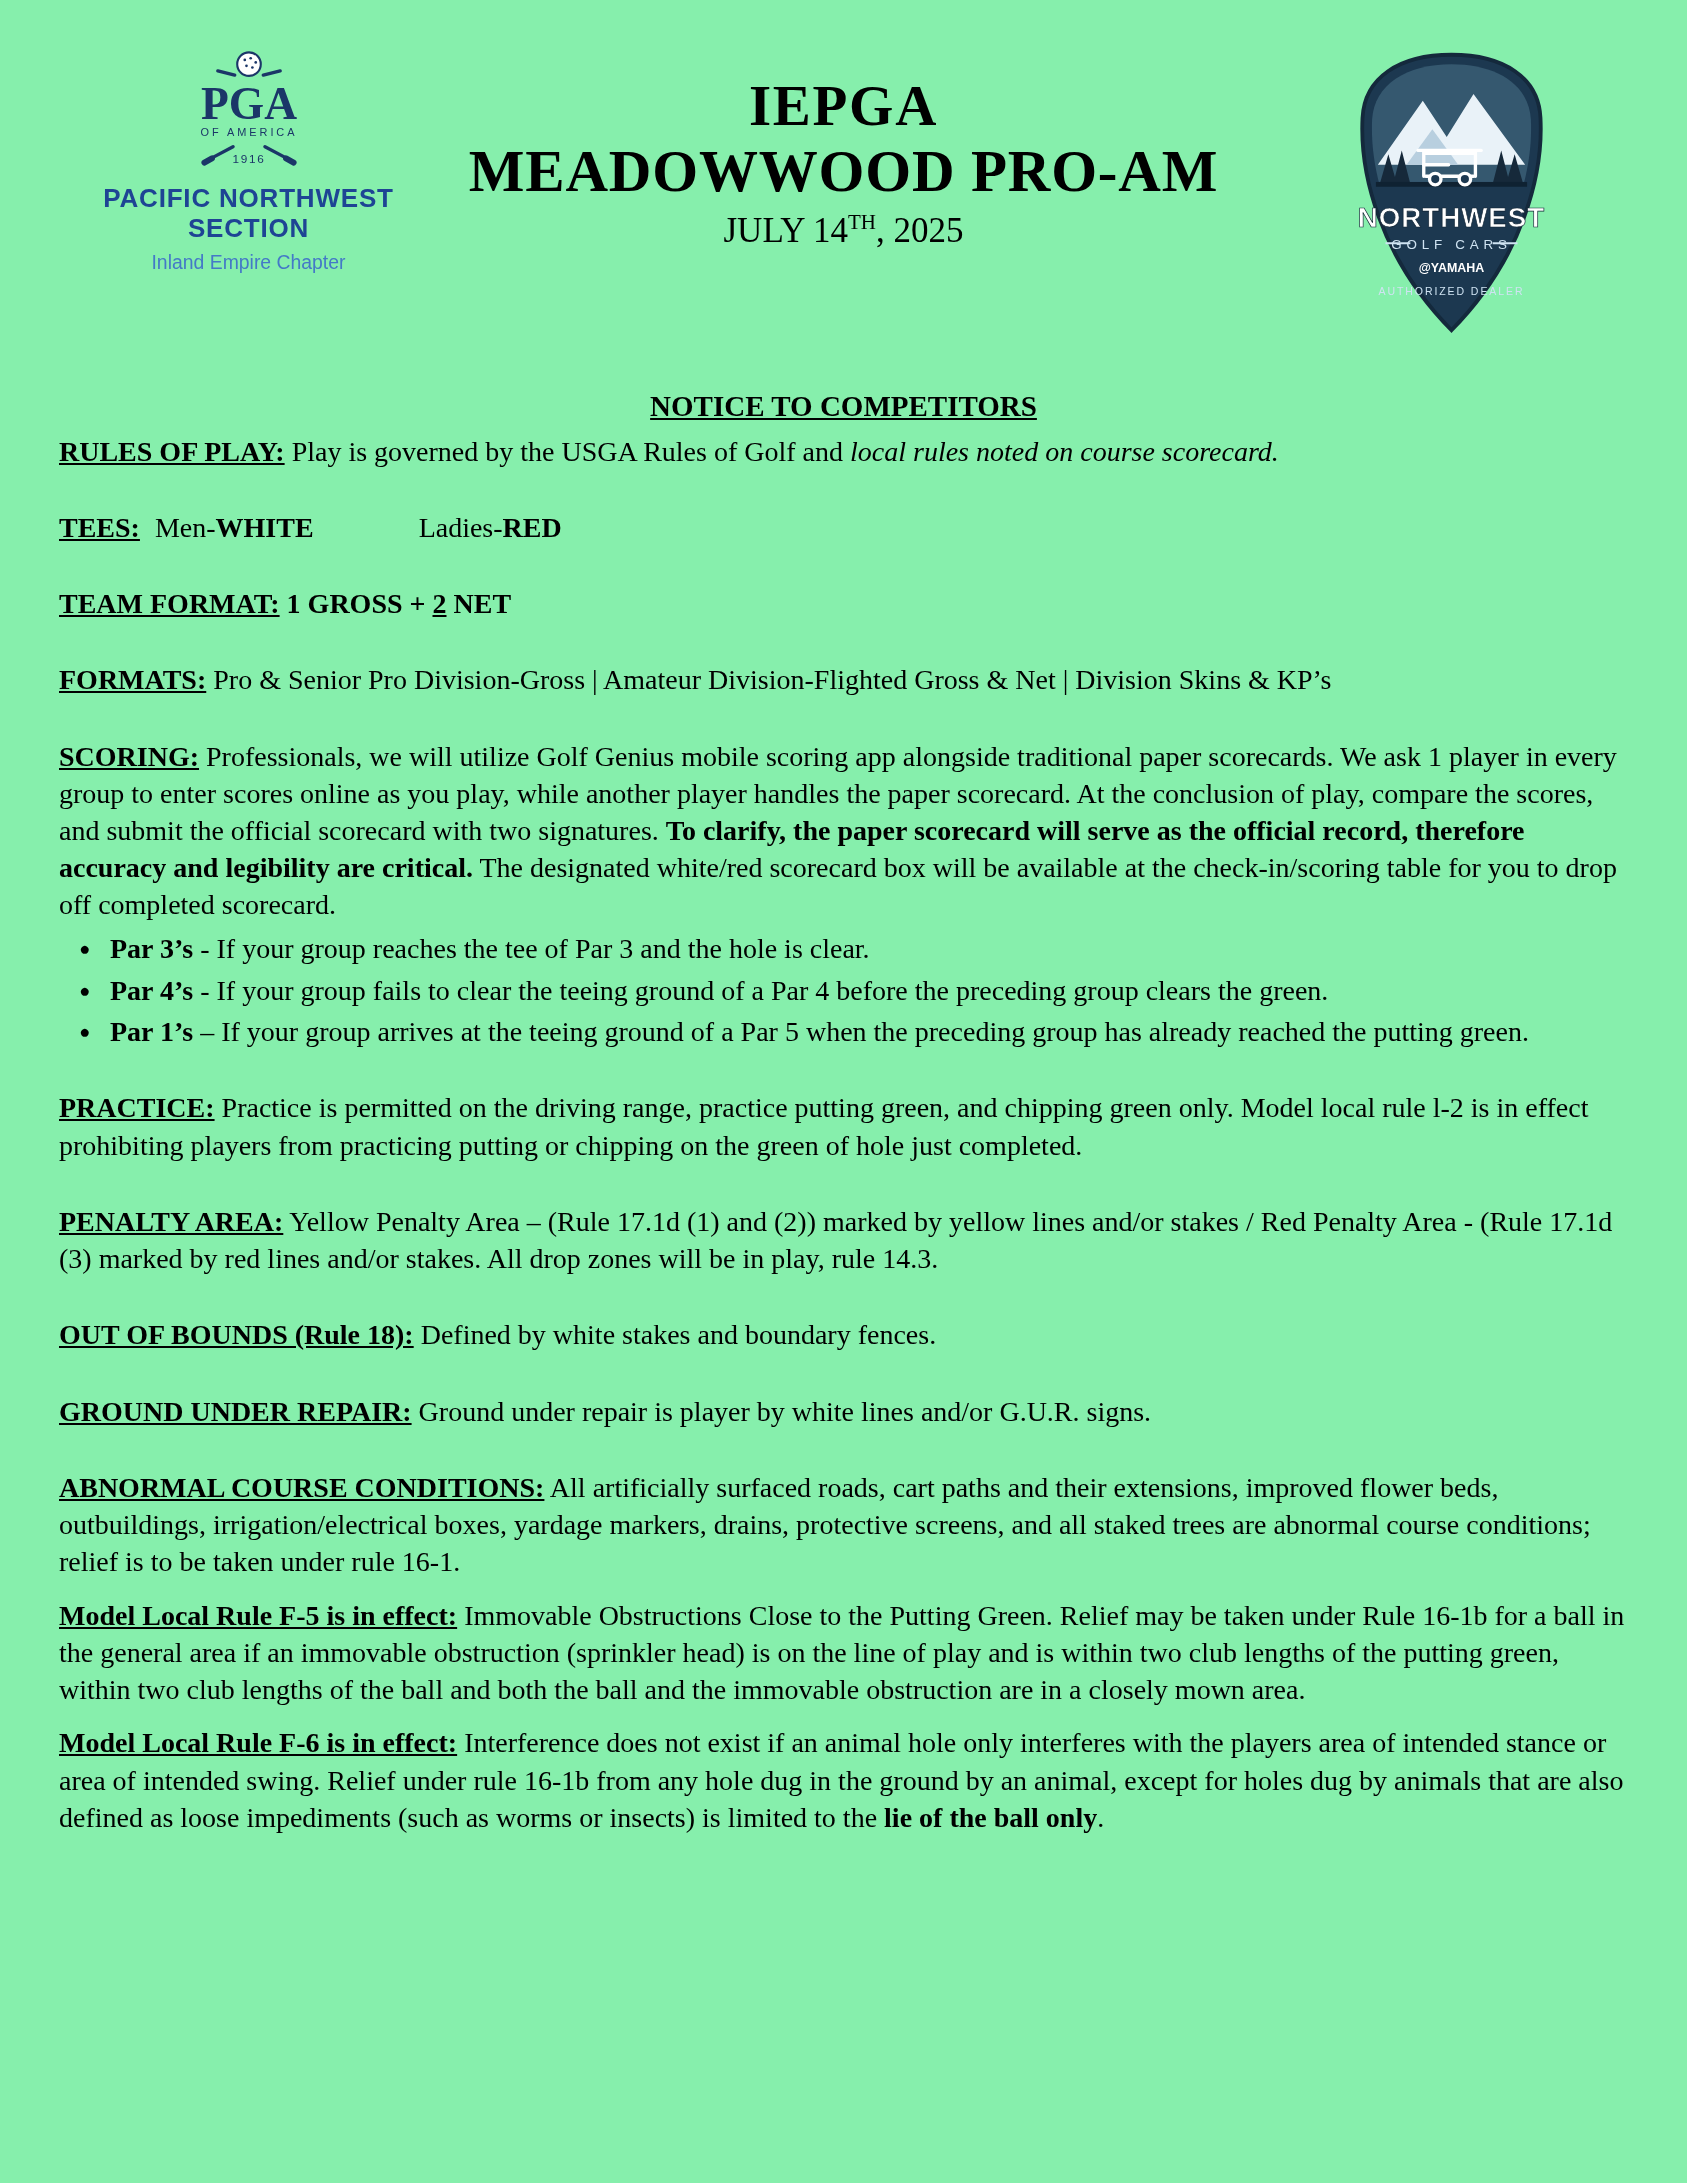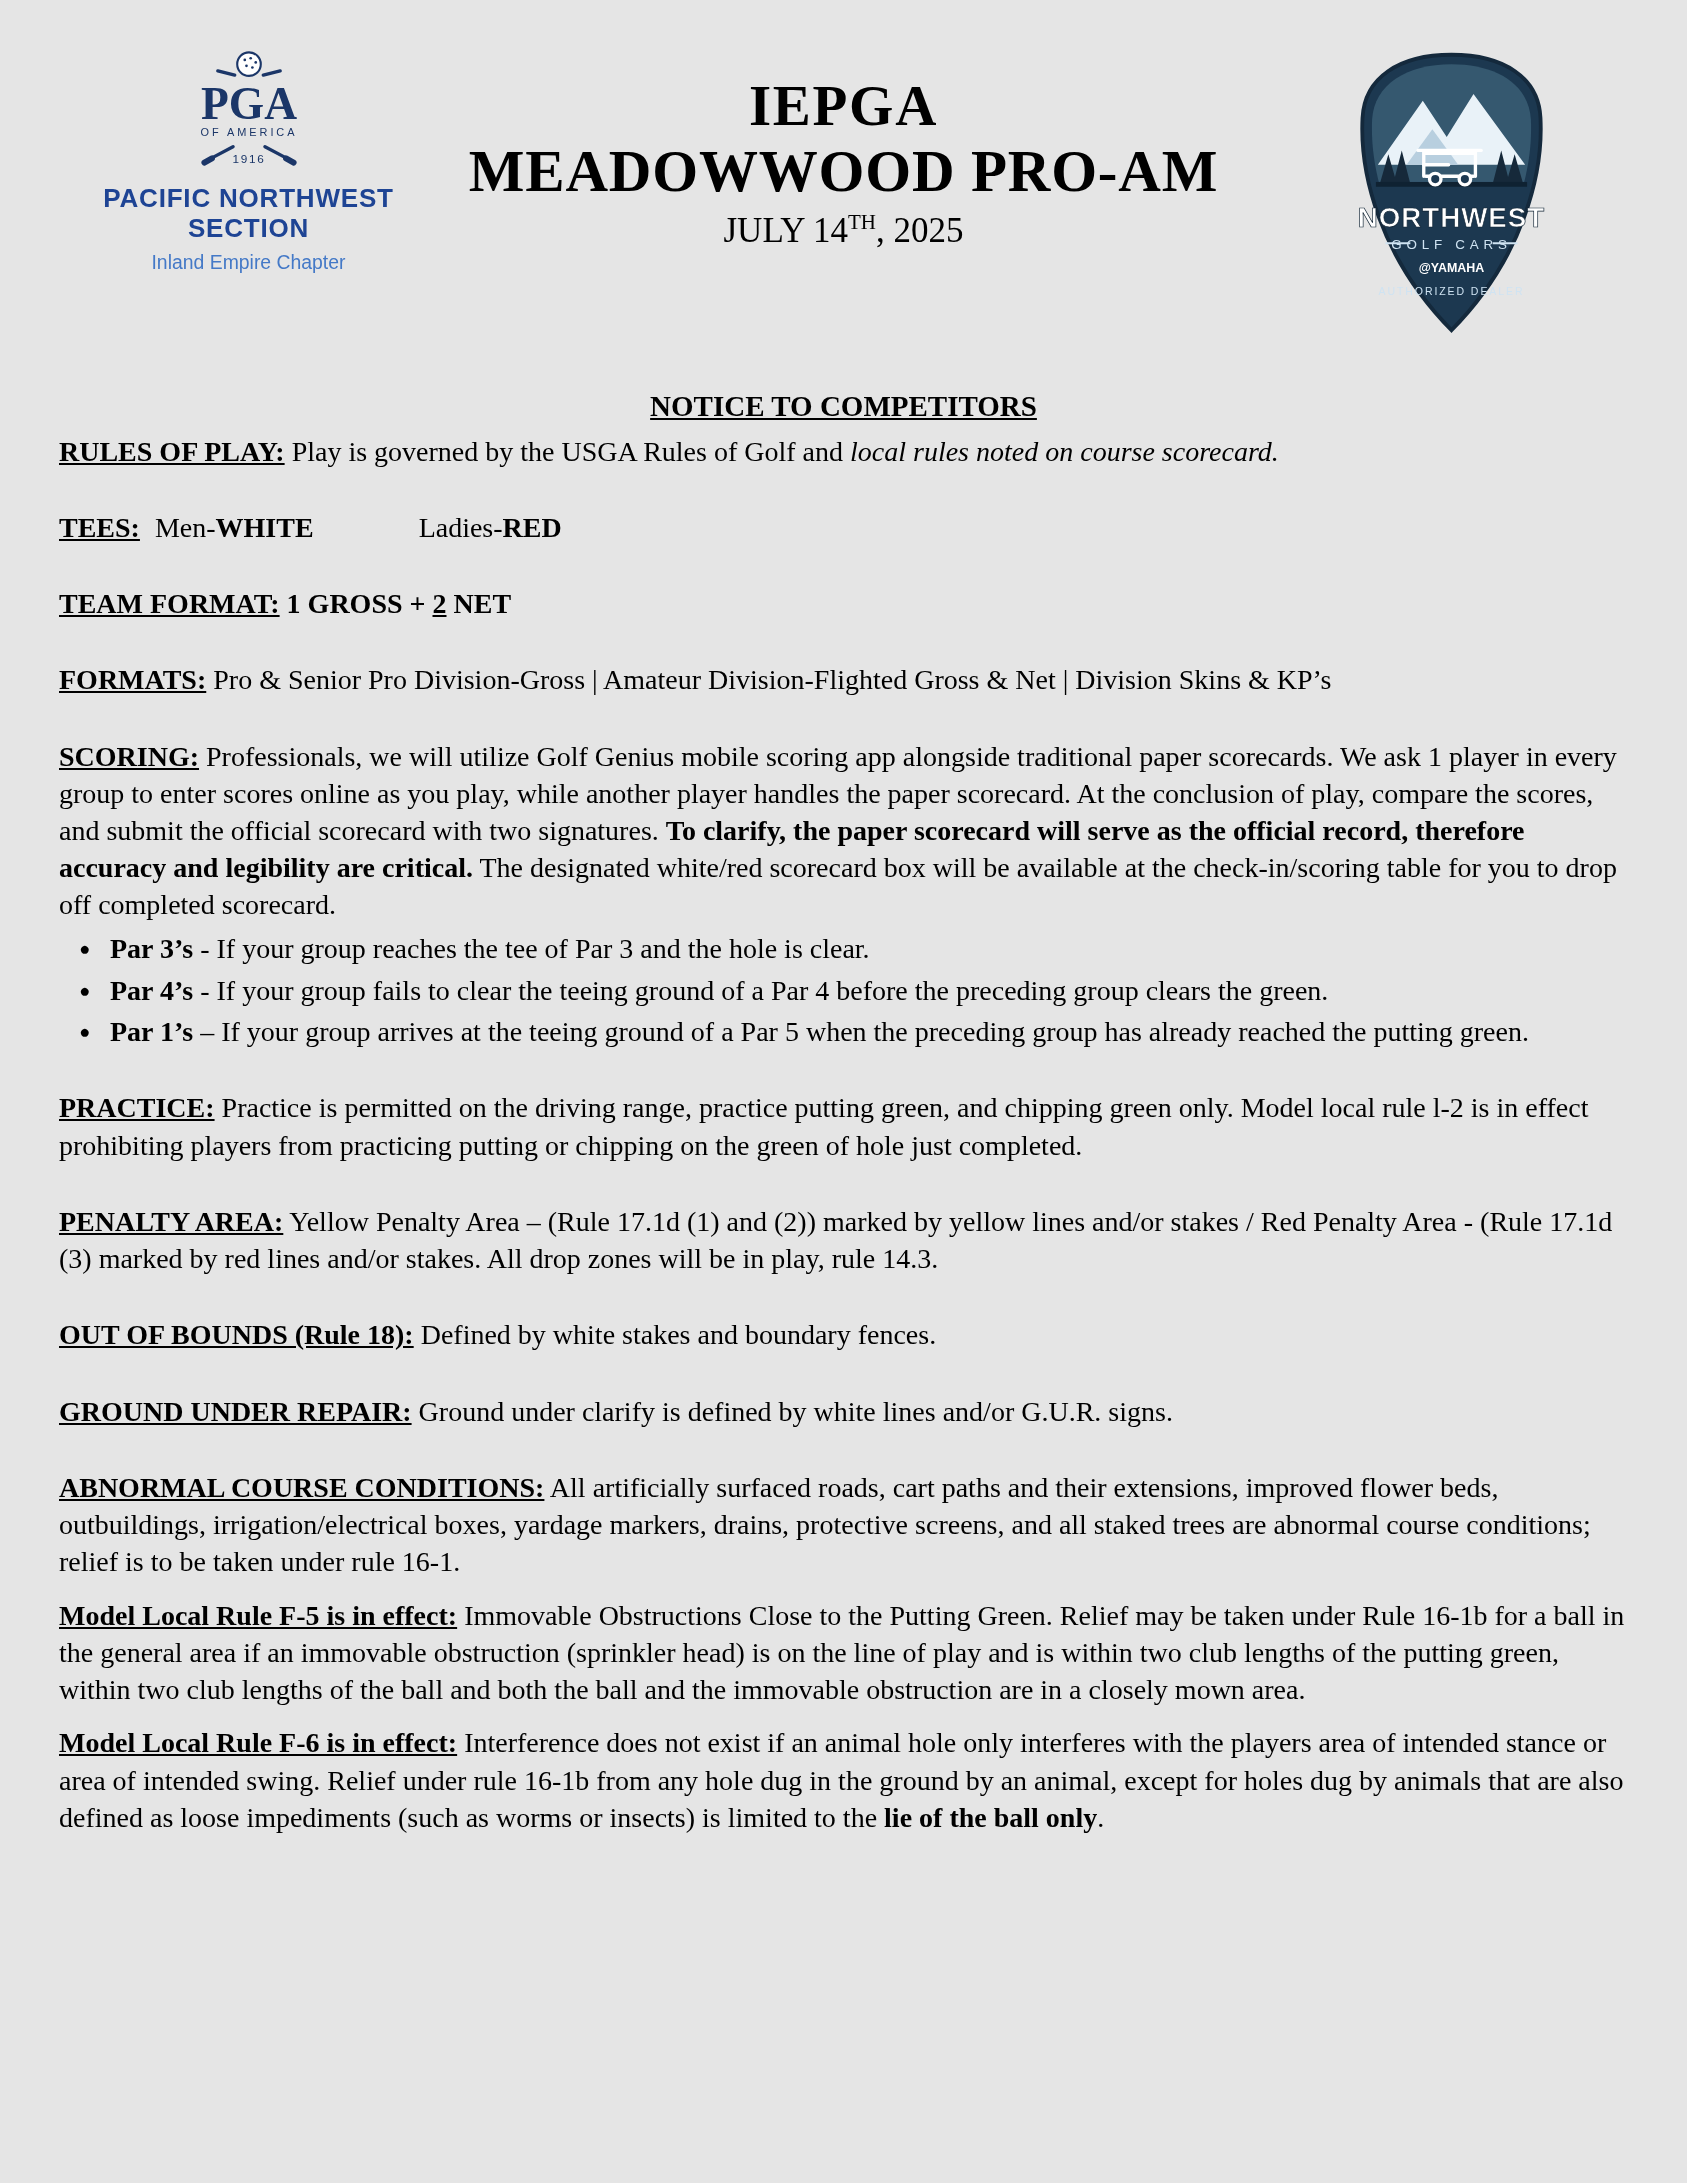--- a/index.html
+++ b/index.html
@@ -1,16 +1,16 @@
 <!DOCTYPE html>
 <html style="font-size:13.5px"><head>
 <meta charset="utf-8">
 <style>
   html,body{margin:0;padding:0;background:#ffffff;}
-  .page{position:relative;width:1687px;min-height:2183px;background:#e5e5e5;
+  .page{position:relative;width:1687px;min-height:2183px;background:#86efac;
         font-family:"Liberation Serif",serif;color:#000000;
         padding:34px 59px 51px 59px;box-sizing:border-box;}
   
   .header{position:relative;height:337px;}
   .pga-logo{position:absolute;left:25px;top:13.5px;width:329px;text-align:center;}
   .pga-mark{display:block;margin:0 auto;}
   .pnw{font-family:"Liberation Sans",sans-serif;font-weight:bold;font-size:26px;
        color:#1e4494;letter-spacing:0.8px;line-height:1.18;}
   .chapter{font-family:"Liberation Sans",sans-serif;font-size:19.4px;color:#4479c7;margin-top:6.7px;}
   .title-block{width:100%;text-align:center;padding-top:40px;}
@@ -127,21 +127,21 @@
         <span class="li-text"><span class="b">Par 1’s</span><span> – If your group arrives at the teeing ground of a Par 5 when the preceding group has already reached the putting green.</span></span>
       </li>
   </ul>
 
   <p class="para"><span class="label">PRACTICE:</span><span> Practice is permitted on the driving range, practice putting green, and chipping green only. Model local rule l-2 is in effect prohibiting players from practicing putting or chipping on the green of hole just completed.</span></p>
 
   <p class="para"><span class="label">PENALTY AREA:</span><span> Yellow Penalty Area – (Rule 17.1d (1) and (2)) marked by yellow lines and/or stakes / Red Penalty Area - (Rule 17.1d (3) marked by red lines and/or stakes.  All drop zones will be in play, rule 14.3.</span></p>
 
   <p class="para"><span class="label">OUT OF BOUNDS (Rule 18):</span><span> Defined by white stakes and boundary fences.</span></p>
 
-  <p class="para"><span class="label">GROUND UNDER REPAIR:</span><span> Ground under clarify is defined by white lines and/or G.U.R. signs.</span></p>
+  <p class="para"><span class="label">GROUND UNDER REPAIR:</span><span> Ground under repair is player by white lines and/or G.U.R. signs.</span></p>
 
   <p class="para"><span class="label">ABNORMAL COURSE CONDITIONS:</span><span> All artificially surfaced roads, cart paths and their extensions, improved flower beds, outbuildings, irrigation/electrical boxes, yardage markers, drains, protective screens, and all staked trees are abnormal course conditions; relief is to be taken under rule 16-1.</span></p>
 
   <p class="para tight"><span class="label">Model Local Rule F-5 is in effect:</span><span> Immovable Obstructions Close to the Putting Green. Relief may be taken under Rule 16-1b for a ball in the general area if an immovable obstruction (sprinkler head) is on the line of play and is within two club lengths of the putting green, within two club lengths of the ball and both the ball and the immovable obstruction are in a closely mown area.</span></p>
 
   <p class="para tight"><span class="label">Model Local Rule F-6 is in effect:</span><span> Interference does not exist if an animal hole only interferes with the players area of intended stance or area of intended swing. Relief under rule 16-1b from any hole dug in the ground by an animal, except for holes dug by animals that are also defined as loose impediments (such as worms or insects) is limited to the </span><span class="b">lie of the ball only</span><span>.</span></p>
 
 </div>
 
 

